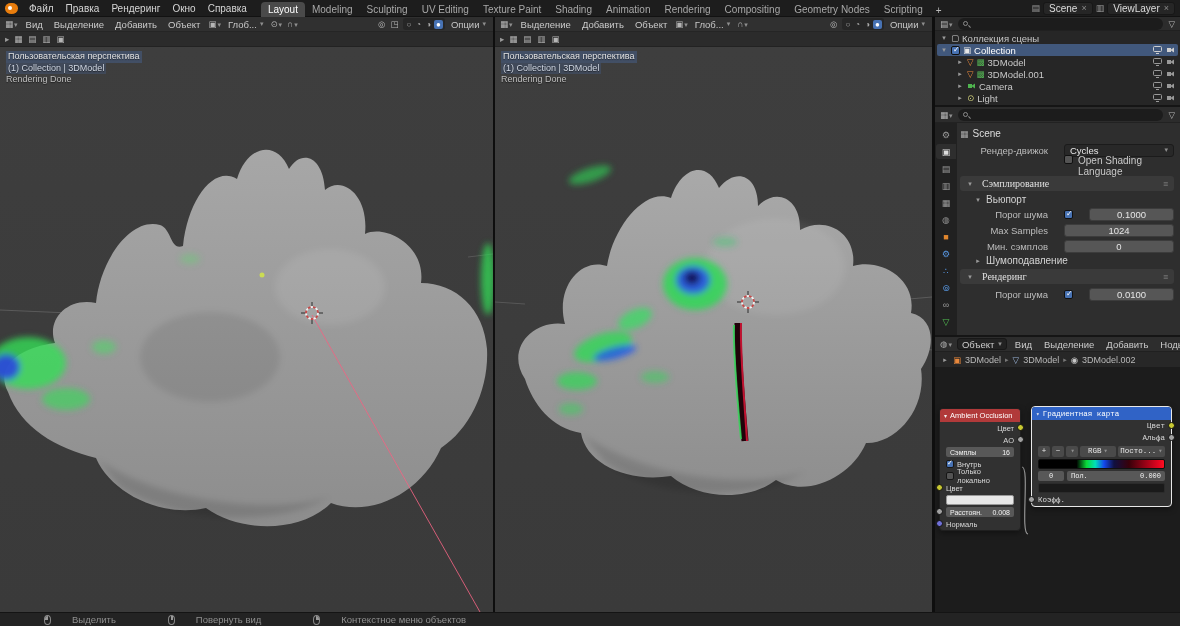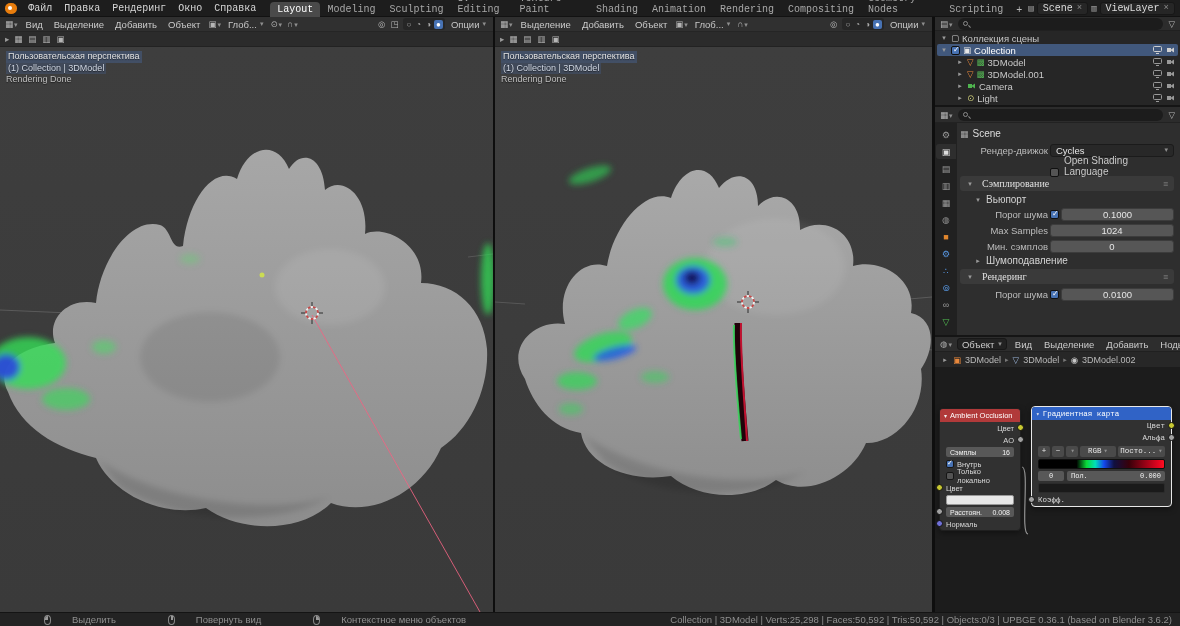--- a/index.html
+++ b/index.html
@@ -2,21 +2,21 @@
 <html><head>
 <meta charset="utf-8">
 <style>
   html,body{margin:0;padding:0;background:#000;}
   #app{position:relative;width:1180px;height:626px;background:#1d1d1d;overflow:hidden;
        font-family:"Liberation Sans","DejaVu Sans",sans-serif;color:#cfcfcf;font-size:10px;}
   *{box-sizing:border-box;}
 
   
   .topbar{position:absolute;top:0;left:0;right:0;height:17px;display:flex;align-items:center;
-          padding:0 5px;background:#1d1d1d;border-bottom:1px solid #121212;z-index:30;font-family:Liberation Mono, monospace;}
+          padding:0 5px;background:#1d1d1d;border-bottom:1px solid #121212;z-index:30;}
   .blogo{width:13px;height:11px;border-radius:45% 45% 50% 50%;background:#e87d0d;margin-right:5px;position:relative;}
   .blogo::after{content:"";position:absolute;left:3px;top:3px;width:4px;height:4px;border-radius:50%;background:#fff;}
   .menu-item{padding:1px 6px;border-radius:3px;color:#d6d6d6;cursor:default;}
   .ws-tabs{display:flex;margin-left:8px;align-items:flex-end;height:17px;}
   .ws-tab{padding:2px 7px 2px;color:#a8a8a8;font-size:10px;border-radius:4px 4px 0 0;}
   .ws-tab.active{background:#4a4a4a;color:#fdfdfd;}
   .ws-add{padding:1px 6px;color:#bbb;}
   .top-right{margin-left:auto;display:flex;align-items:center;gap:3px;}
   .ticon{color:#9a9a9a;font-size:9px;}
   .chip{display:flex;align-items:center;gap:4px;background:#262626;border:1px solid #171717;
@@ -71,27 +71,27 @@
   
   .props{height:230px;background:#2e2e2e;border-bottom:2px solid #151515;display:flex;flex-direction:column;}
   .props-header{height:16px;display:flex;align-items:center;gap:4px;padding:0 4px;background:#2c2c2c;border-bottom:1px solid #222;}
   .props-body{flex:1;display:flex;overflow:hidden;}
   .ptabs{width:22px;background:#212121;display:flex;flex-direction:column;align-items:center;gap:2px;padding-top:4px;}
   .ptab{width:20px;height:15px;display:flex;align-items:center;justify-content:center;font-size:9px;color:#9a9a9a;border-radius:3px 0 0 3px;}
   .ptab.active{background:#2e2e2e;color:#ddd;}
   .pcontent{flex:1;padding:2px 6px 0 3px;overflow:hidden;}
   .pcrumb{height:17px;display:flex;align-items:center;gap:4px;color:#ddd;}
   .picon{color:#a6a6a6;font-size:9px;}
-  .prow{height:16px;display:flex;align-items:center;gap:2px;}
+  .prow{height:16px;display:flex;align-items:center;gap:16px;}
   .plabel{width:88px;text-align:right;color:#bdbdbd;flex:0 0 auto;font-size:9.5px;}
   .pfield{flex:1;height:13px;background:#282828;border:1px solid #1b1b1b;border-radius:3px;display:flex;
           align-items:center;justify-content:space-between;padding:0 5px;color:#e6e6e6;font-size:9.5px;}
   .pfield.num{background:#565656;border-color:#3c3c3c;justify-content:center;}
   .arr{color:#8d8d8d;font-size:7px;}
-  .pcheckline{display:flex;align-items:flex-end;gap:5px;color:#c9c9c9;}
+  .pcheckline{display:flex;align-items:flex-start;gap:5px;color:#c9c9c9;}
   .psec{height:15px;background:#3a3a3a;border-radius:3px;display:flex;align-items:center;gap:8px;
         padding:0 6px;margin:2px 0;color:#e0e0e0;font-family:Liberation Serif, serif;}
   .psec .grip{margin-left:auto;color:#8c8c8c;font-size:9px;}
   .psub{height:13px;display:flex;align-items:center;gap:4px;padding:0 6px 0 14px;color:#d4d4d4;}
   
   .shader{flex:1;display:flex;flex-direction:column;background:#1f1f1f;}
   .sh-header{height:15px;background:#2d2d2d;border-bottom:1px solid #202020;display:flex;align-items:center;
              gap:4px;padding:0 4px;font-size:9.5px;color:#cbcbcb;}
   .sh-chip{display:flex;align-items:center;gap:3px;background:#222;border:1px solid #181818;border-radius:3px;
            height:12px;padding:0 4px;}
@@ -680,16 +680,15 @@
       <span>Выделить</span>
     </div>
     <div class="sb-item">
       <span class="mouse m-mid"></span>
       <span>Повернуть вид</span>
     </div>
     <div class="sb-item">
       <span class="mouse m-right"></span>
       <span>Контекстное меню объектов</span>
     </div>
-    <div class="sb-right">Collection | 3DModel | Verts:25,298 | Faces:50,592 | Tris:50,592 | Objects:0/3 | UPBGE 0.36.1 (based on Blender 3.6.2)</div>
   </div>
 
 </div>
 
 </body></html>

